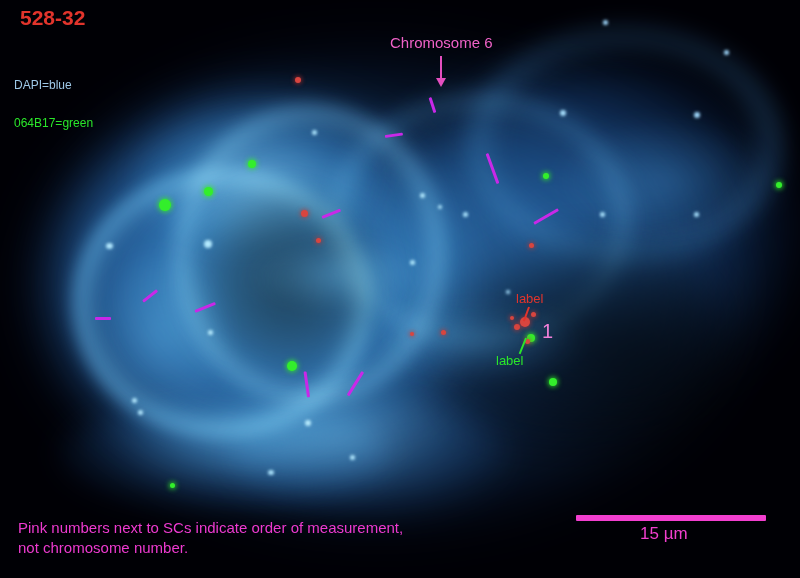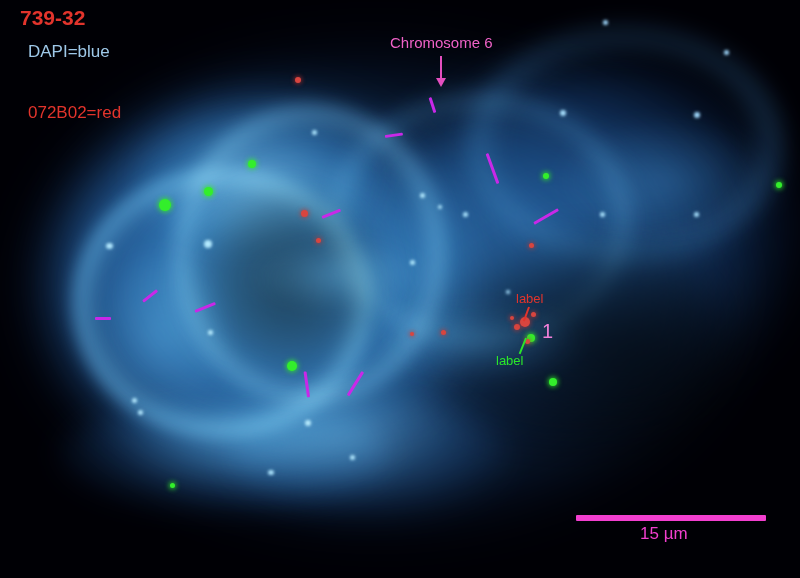--- a/index.html
+++ b/index.html
@@ -82,23 +82,24 @@
   #sample-id {
     left: 20px;
     top: 6px;
     font-size: 21px;
     font-weight: bold;
     color: #e2342c;
   }
 
   .legend-line {
     position: absolute;
-    left: 28px;
-    font-size: 17px;
+    left: 14px;
+    font-size: 12px;
     white-space: nowrap;
+    margin-top: 36px;
   }
   #legend-dapi  { top: 42px;  color: #9ec8e8; }
   #legend-green { top: 80px;  color: #2ae62a; }
   #legend-red   { top: 103px; color: #e2342c; }
 
   #chrom-label {
     left: 390px;
     top: 34px;
     font-size: 15px;
     color: #f062c8;
@@ -303,33 +304,35 @@
       <div class="tick" style="left: 195px; top: 310px; width: 22px; transform: rotate(-22deg);"></div>
       <div class="tick" style="left: 322px; top: 216px; width: 20px; transform: rotate(-22deg);"></div>
       <div class="tick" style="left: 385px; top: 135px; width: 18px; transform: rotate(-8deg);"></div>
       <div class="tick" style="left: 305px; top: 370px; width: 26px; transform: rotate(82deg);"></div>
       <div class="tick" style="left: 348px; top: 394px; width: 28px; transform: rotate(-58deg);"></div>
       <div class="tick" style="left: 487px; top: 152px; width: 32px; transform: rotate(70deg);"></div>
       <div class="tick" style="left: 534px; top: 222px; width: 28px; transform: rotate(-30deg);"></div>
       <div class="tick" style="left: 430px; top: 96px; width: 16px; transform: rotate(72deg);"></div>
     </div>
 
-  <div class="anno" id="sample-id">739-32</div>
+  <div class="anno" id="sample-id">528-32</div>
 
   <div class="legend-line" id="legend-dapi">DAPI=blue</div>
-  <div class="legend-line" id="legend-red">072B02=red</div>
+  <div class="legend-line" id="legend-green">064B17=green</div>
 
   <div class="anno" id="chrom-label">Chromosome 6</div>
   <div id="chrom-arrow"></div>
 
   <div class="anno" id="red-label-text">label</div>
   <div id="red-label-leader"></div>
 
   <div class="anno" id="green-label-text">label</div>
   <div id="green-label-leader"></div>
 
   <div class="anno" id="sc-number-1">1</div>
 
+  <div id="caption">Pink numbers next to SCs indicate order of measurement,
+not chromosome number.</div>
 
   <div id="scalebar"></div>
   <div class="anno" id="scalebar-label">15 µm</div>
 
 </div>
 
 </body></html>

